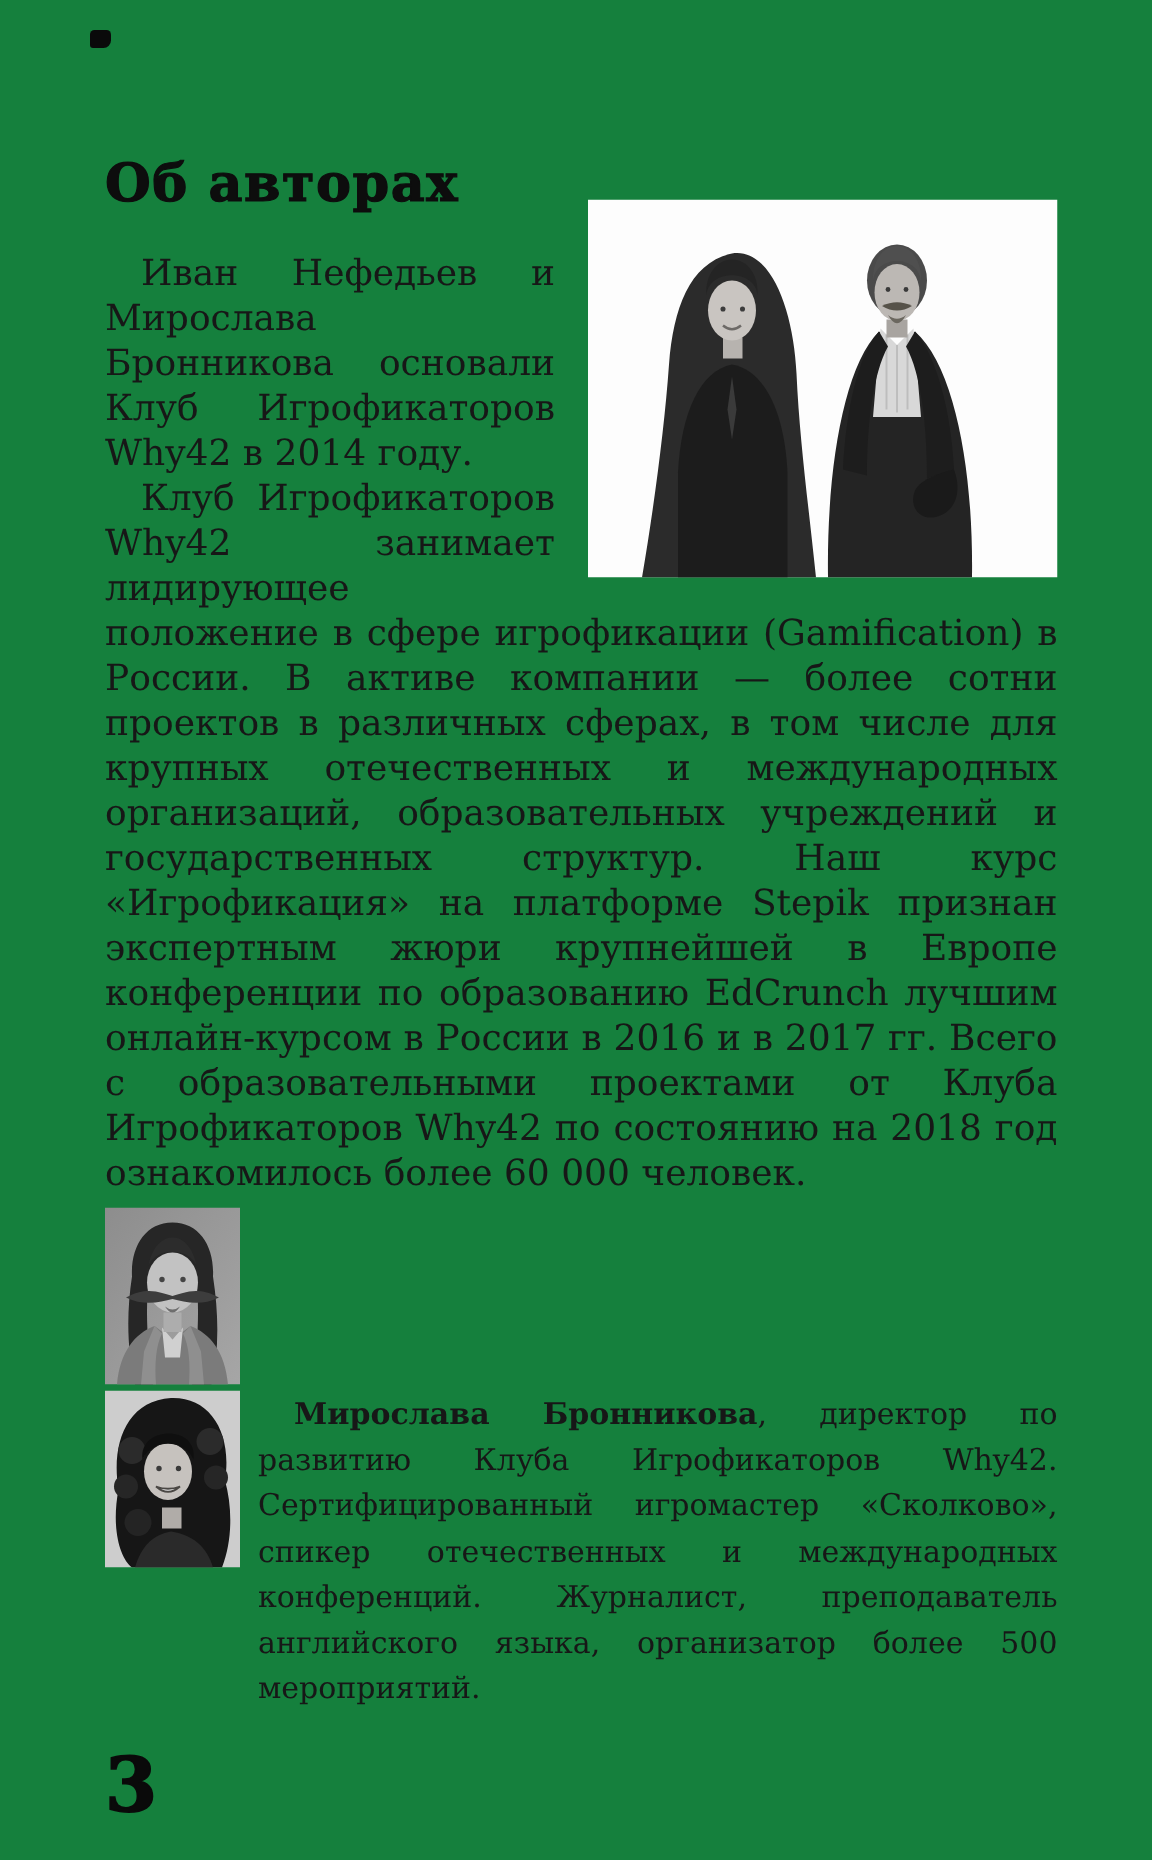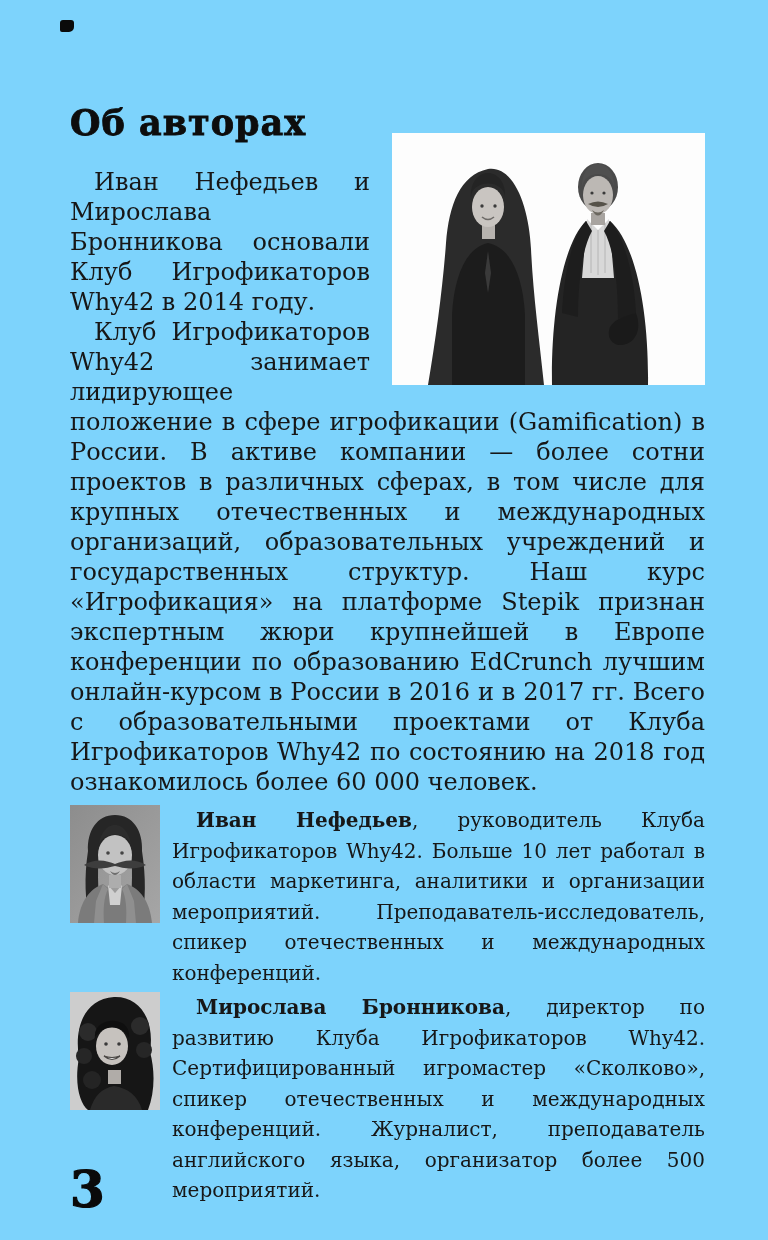--- a/index.html
+++ b/index.html
@@ -3,21 +3,21 @@
 <meta charset="utf-8">
 <style>
   html, body { margin: 0; padding: 0; }
   body {
     width: 768px; height: 1240px;
     background: #ffffff;
     font-family: "DejaVu Serif", serif;
     color: #171717;
     overflow: hidden;
   }
-  .page { position: relative; width: 768px; height: 1240px; background: #7dd3fc; }
+  .page { position: relative; width: 768px; height: 1240px; background: #15803d; }
 
   .corner-mark {
     position: absolute; left: 60px; top: 20px;
     width: 14px; height: 12px; background: #0a0a0a;
     border-radius: 3px 3px 5px 2px;
   }
 
   .content { position: absolute; left: 70px; top: 105px; width: 635px; }
 
   .main-photo {
@@ -128,21 +128,20 @@
           <path d="M 38 80 L 45 88 L 52 80 L 50 100 L 40 100 Z" fill="#d0d0d0"></path>
           <rect x="39" y="70" width="12" height="13" fill="#adadad"></rect>
           <ellipse cx="45" cy="50" rx="17" ry="20" fill="#c2c2c2"></ellipse>
           <path d="M 28 46 C 26 24 64 24 62 46 C 61 30 54 20 45 20 C 36 20 29 30 28 46 Z" fill="#2c2c2c"></path>
           <circle cx="38" cy="48" r="1.8" fill="#444444"></circle>
           <circle cx="52" cy="48" r="1.8" fill="#444444"></circle>
           <path d="M 14 60 C 28 52 38 57 45 59 C 52 57 62 52 76 60 C 64 66 53 63 45 61 C 37 63 26 66 14 60 Z" fill="#3d3d3d"></path>
           <path d="M 40 66 Q 45 74 50 66 Q 45 70 40 66 Z" fill="#6e6e6e"></path>
         </svg>
       </div>
-      <p class="author-text"><span class="author-name">Иван Нефедьев</span><span>, руководитель Клуба Игрофикаторов Why42. Больше 10 лет работал в области маркетинга, аналитики и организации мероприятий. Преподаватель-исследователь, спикер отечественных и международных конференций.</span></p>
     </div>
 
     <div class="author second">
       <div class="author-photo">
         <svg viewBox="0 0 90 118" xmlns="http://www.w3.org/2000/svg">
           <rect x="0" y="0" width="90" height="118" fill="#cdcdcd"></rect>
           <path d="M 44 5 C 14 7 4 36 9 66 C 4 92 10 112 18 118 L 78 118 C 85 100 85 78 80 60 C 85 28 70 4 44 5 Z" fill="#161616"></path>
           <circle cx="18" cy="40" r="9" fill="#2b2b2b"></circle>
           <circle cx="14" cy="64" r="8" fill="#262626"></circle>
           <circle cx="70" cy="34" r="9" fill="#2b2b2b"></circle>

